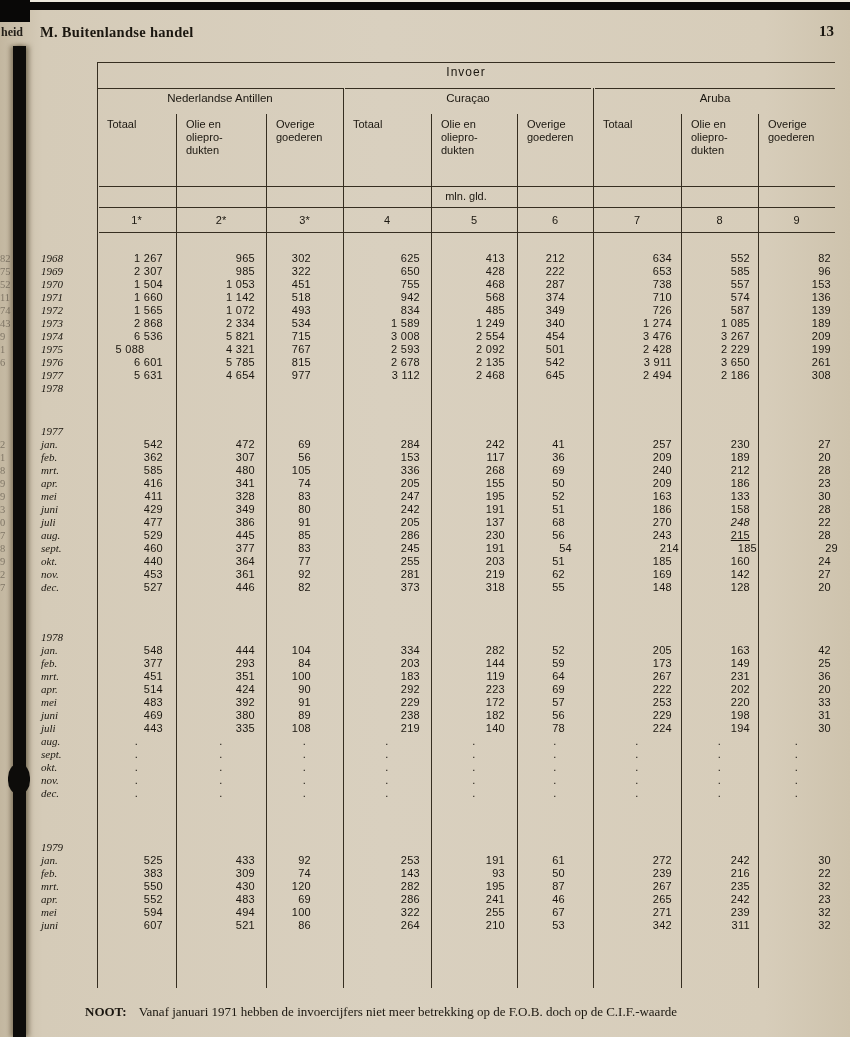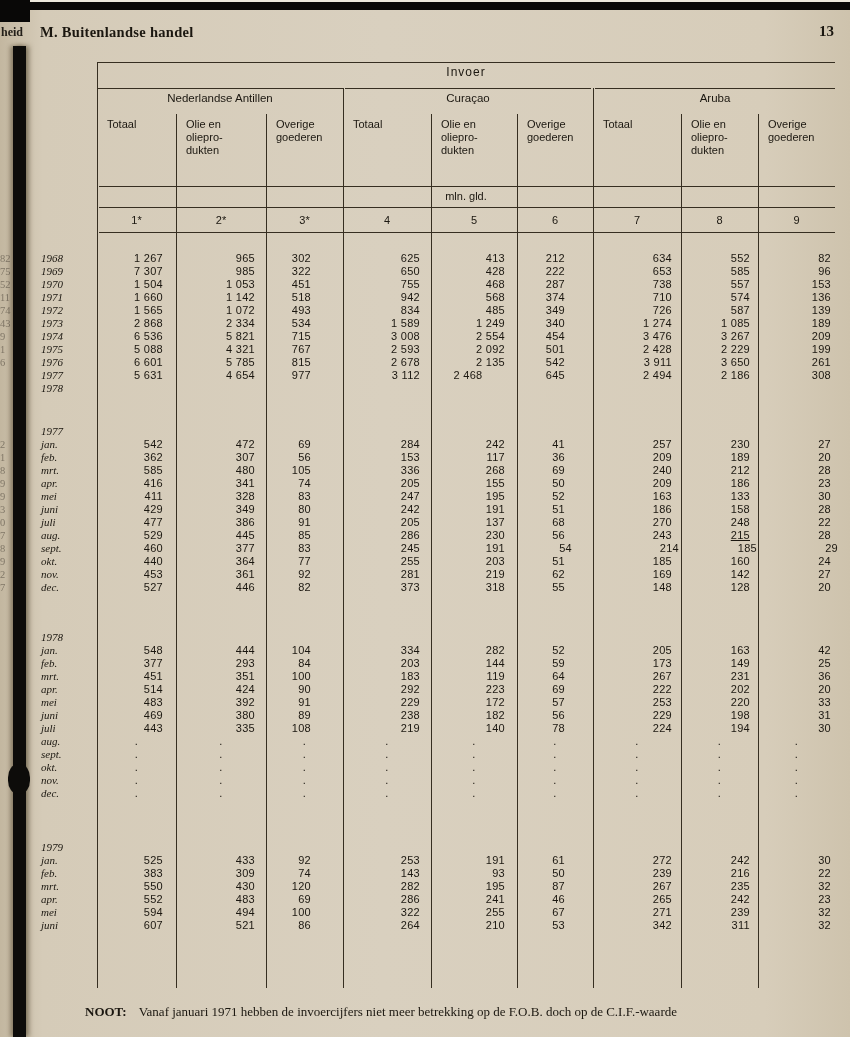--- a/index.html
+++ b/index.html
@@ -147,21 +147,21 @@
             <div class="cell" style="width: 77px; padding-right: 32px;">302</div>
             <div class="cell" style="width: 88px; padding-right: 11px;">625</div>
             <div class="cell" style="width: 86px; padding-right: 12px;">413</div>
             <div class="cell" style="width: 76px; padding-right: 28px;">212</div>
             <div class="cell" style="width: 88px; padding-right: 9px;">634</div>
             <div class="cell" style="width: 77px; padding-right: 8px;">552</div>
             <div class="cell" style="width: 77px; padding-right: 4px;">82</div>
           </div>
           <div class="trow">
             <div class="stub">1969</div>
-            <div class="cell" style="width: 79px; padding-right: 13px;">7 307</div>
+            <div class="cell" style="width: 79px; padding-right: 13px;">2 307</div>
             <div class="cell" style="width: 90px; padding-right: 11px;">985</div>
             <div class="cell" style="width: 77px; padding-right: 32px;">322</div>
             <div class="cell" style="width: 88px; padding-right: 11px;">650</div>
             <div class="cell" style="width: 86px; padding-right: 12px;">428</div>
             <div class="cell" style="width: 76px; padding-right: 28px;">222</div>
             <div class="cell" style="width: 88px; padding-right: 9px;">653</div>
             <div class="cell" style="width: 77px; padding-right: 8px;">585</div>
             <div class="cell" style="width: 77px; padding-right: 4px;">96</div>
           </div>
           <div class="trow">
@@ -219,21 +219,21 @@
             <div class="cell" style="width: 77px; padding-right: 32px;">715</div>
             <div class="cell" style="width: 88px; padding-right: 11px;">3 008</div>
             <div class="cell" style="width: 86px; padding-right: 12px;">2 554</div>
             <div class="cell" style="width: 76px; padding-right: 28px;">454</div>
             <div class="cell" style="width: 88px; padding-right: 9px;">3 476</div>
             <div class="cell" style="width: 77px; padding-right: 8px;">3 267</div>
             <div class="cell" style="width: 77px; padding-right: 4px;">209</div>
           </div>
           <div class="trow">
             <div class="stub">1975</div>
-            <div class="cell" style="width: 79px; padding-right: 13px;">5 088</div>
+            <div class="cell" style="width: 79px; padding-right: 13px; text-align: center;">5 088</div>
             <div class="cell" style="width: 90px; padding-right: 11px;">4 321</div>
             <div class="cell" style="width: 77px; padding-right: 32px;">767</div>
             <div class="cell" style="width: 88px; padding-right: 11px;">2 593</div>
             <div class="cell" style="width: 86px; padding-right: 12px;">2 092</div>
             <div class="cell" style="width: 76px; padding-right: 28px;">501</div>
             <div class="cell" style="width: 88px; padding-right: 9px;">2 428</div>
             <div class="cell" style="width: 77px; padding-right: 8px;">2 229</div>
             <div class="cell" style="width: 77px; padding-right: 4px;">199</div>
           </div>
           <div class="trow">
@@ -247,21 +247,21 @@
             <div class="cell" style="width: 88px; padding-right: 9px;">3 911</div>
             <div class="cell" style="width: 77px; padding-right: 8px;">3 650</div>
             <div class="cell" style="width: 77px; padding-right: 4px;">261</div>
           </div>
           <div class="trow">
             <div class="stub">1977</div>
             <div class="cell" style="width: 79px; padding-right: 13px;">5 631</div>
             <div class="cell" style="width: 90px; padding-right: 11px;">4 654</div>
             <div class="cell" style="width: 77px; padding-right: 32px;">977</div>
             <div class="cell" style="width: 88px; padding-right: 11px;">3 112</div>
-            <div class="cell" style="width: 86px; padding-right: 12px; text-align: center;">2 468</div>
+            <div class="cell" style="width: 86px; padding-right: 12px;">2 468</div>
             <div class="cell" style="width: 76px; padding-right: 28px;">645</div>
             <div class="cell" style="width: 88px; padding-right: 9px;">2 494</div>
             <div class="cell" style="width: 77px; padding-right: 8px;">2 186</div>
             <div class="cell" style="width: 77px; padding-right: 4px;">308</div>
           </div>
           <div class="trow">
             <div class="stub">1978</div>
             <div class="cell" style="width: 79px; padding-right: 13px;"></div>
             <div class="cell" style="width: 90px; padding-right: 11px;"></div>
             <div class="cell" style="width: 77px; padding-right: 32px;"></div>
@@ -349,21 +349,21 @@
           </div>
           <div class="trow">
             <div class="stub">juli</div>
             <div class="cell" style="width: 79px; padding-right: 13px;">477</div>
             <div class="cell" style="width: 90px; padding-right: 11px;">386</div>
             <div class="cell" style="width: 77px; padding-right: 32px;">91</div>
             <div class="cell" style="width: 88px; padding-right: 11px;">205</div>
             <div class="cell" style="width: 86px; padding-right: 12px;">137</div>
             <div class="cell" style="width: 76px; padding-right: 28px;">68</div>
             <div class="cell" style="width: 88px; padding-right: 9px;">270</div>
-            <div class="cell" style="width: 77px; padding-right: 8px;">248</div>
+            <div class="cell" style="width: 77px; padding-right: 8px; font-style: italic;">248</div>
             <div class="cell" style="width: 77px; padding-right: 4px;">22</div>
           </div>
           <div class="trow">
             <div class="stub">aug.</div>
             <div class="cell" style="width: 79px; padding-right: 13px;">529</div>
             <div class="cell" style="width: 90px; padding-right: 11px;">445</div>
             <div class="cell" style="width: 77px; padding-right: 32px;">85</div>
             <div class="cell" style="width: 88px; padding-right: 11px;">286</div>
             <div class="cell" style="width: 86px; padding-right: 12px;">230</div>
             <div class="cell" style="width: 76px; padding-right: 28px;">56</div>

